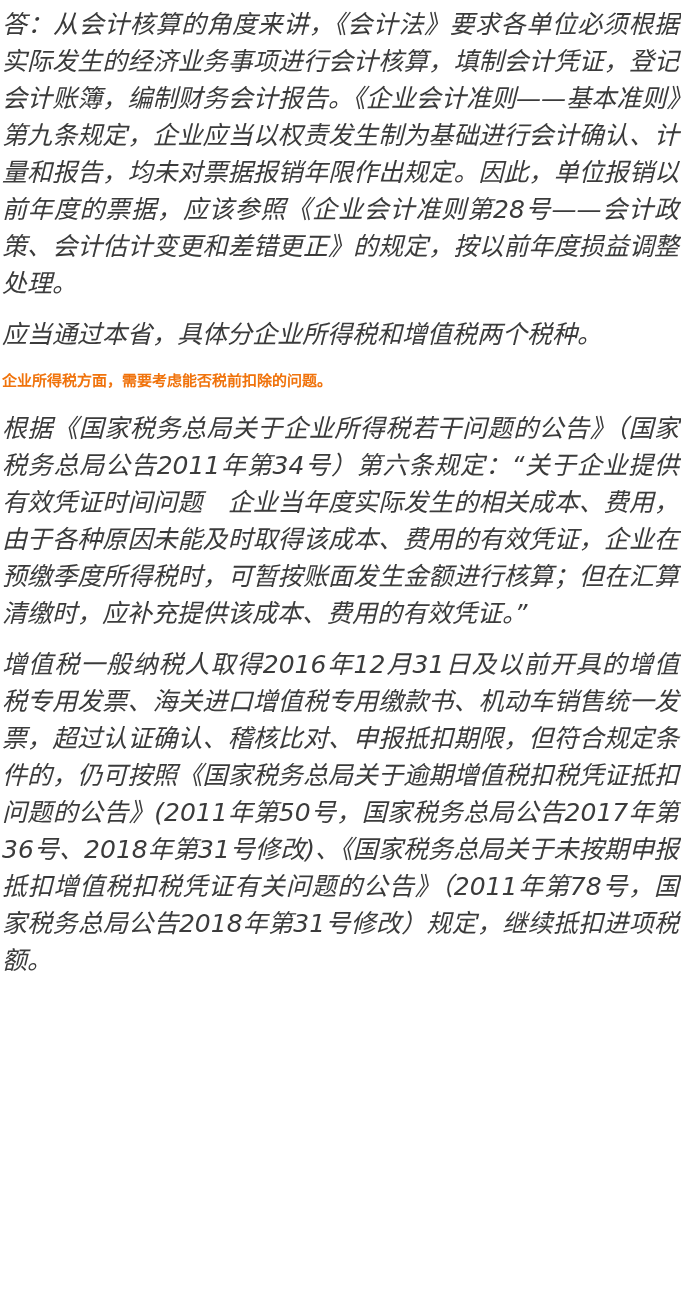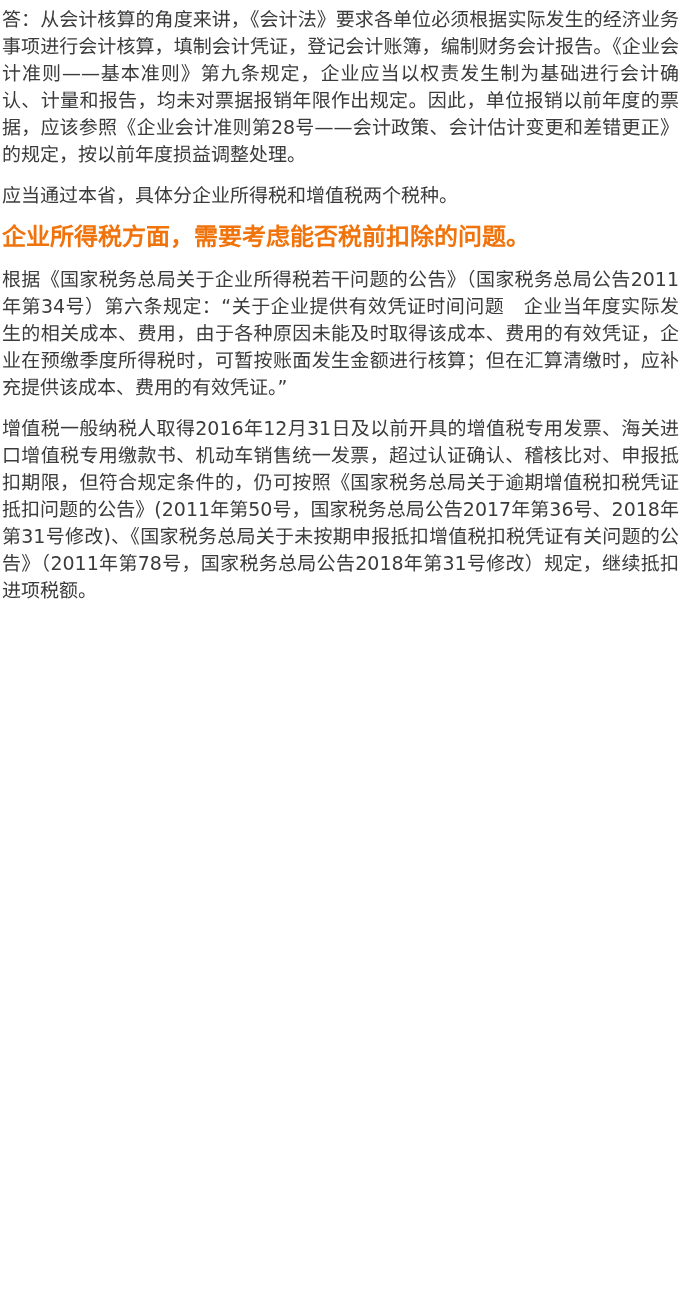--- a/index.html
+++ b/index.html
@@ -18,28 +18,29 @@
   }
   .article-title {
     font-size: 20px;
     font-weight: 700;
     line-height: 28px;
     color: var(--title, #8B0000);
     margin: 0 0 12px 0;
     text-align: justify;
   }
   .body-para {
-    font-size: 19px;
-    line-height: 27px;
+    font-size: 25px;
+    line-height: 37px;
     margin: 0 0 14px 0;
     text-align: justify;
     text-justify: inter-ideograph;
+    font-style: italic;
   }
   .section-heading {
-    font-size: 24px;
+    font-size: 15px;
     font-weight: 700;
     line-height: 29px;
     color: var(--heading, #F0730C);
     margin: 0 0 14px 0;
     text-align: justify;
   }
 </style>
 </head>
 <body>
 

